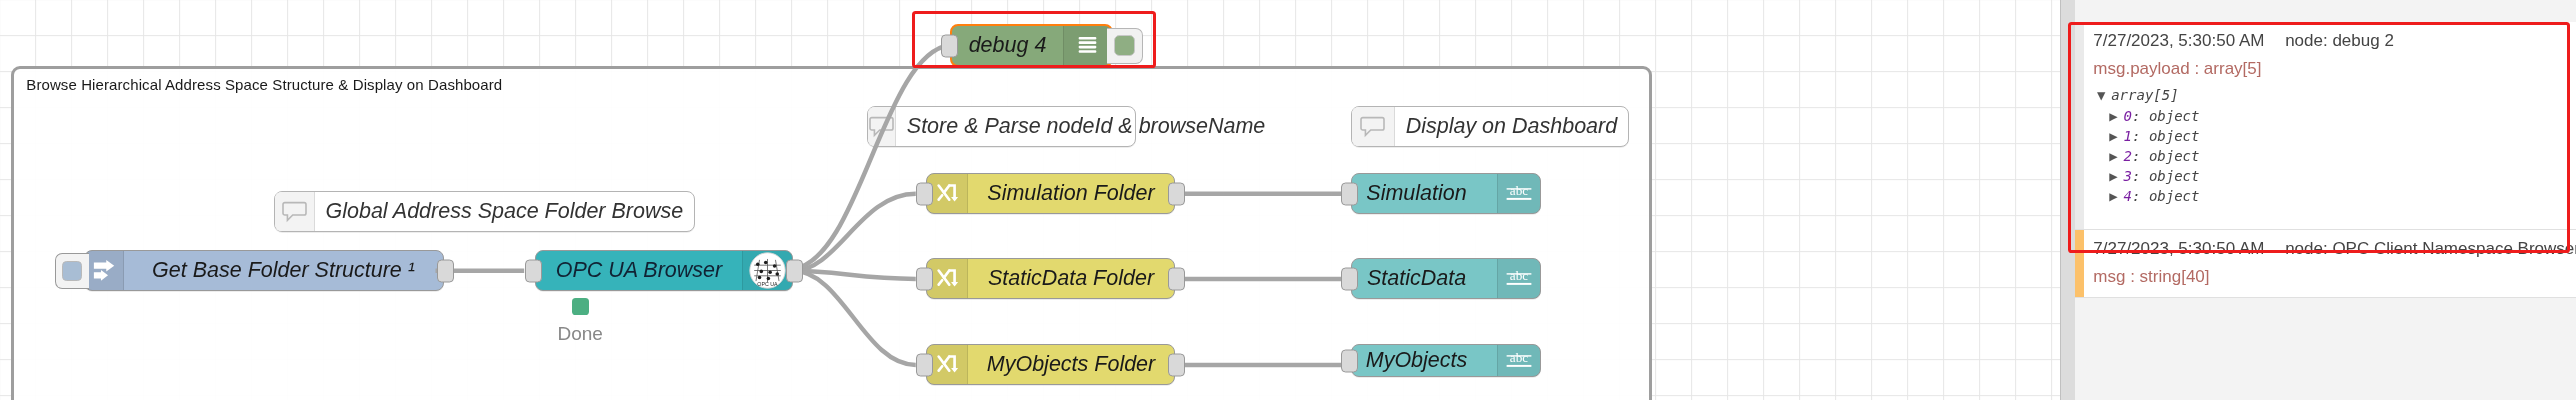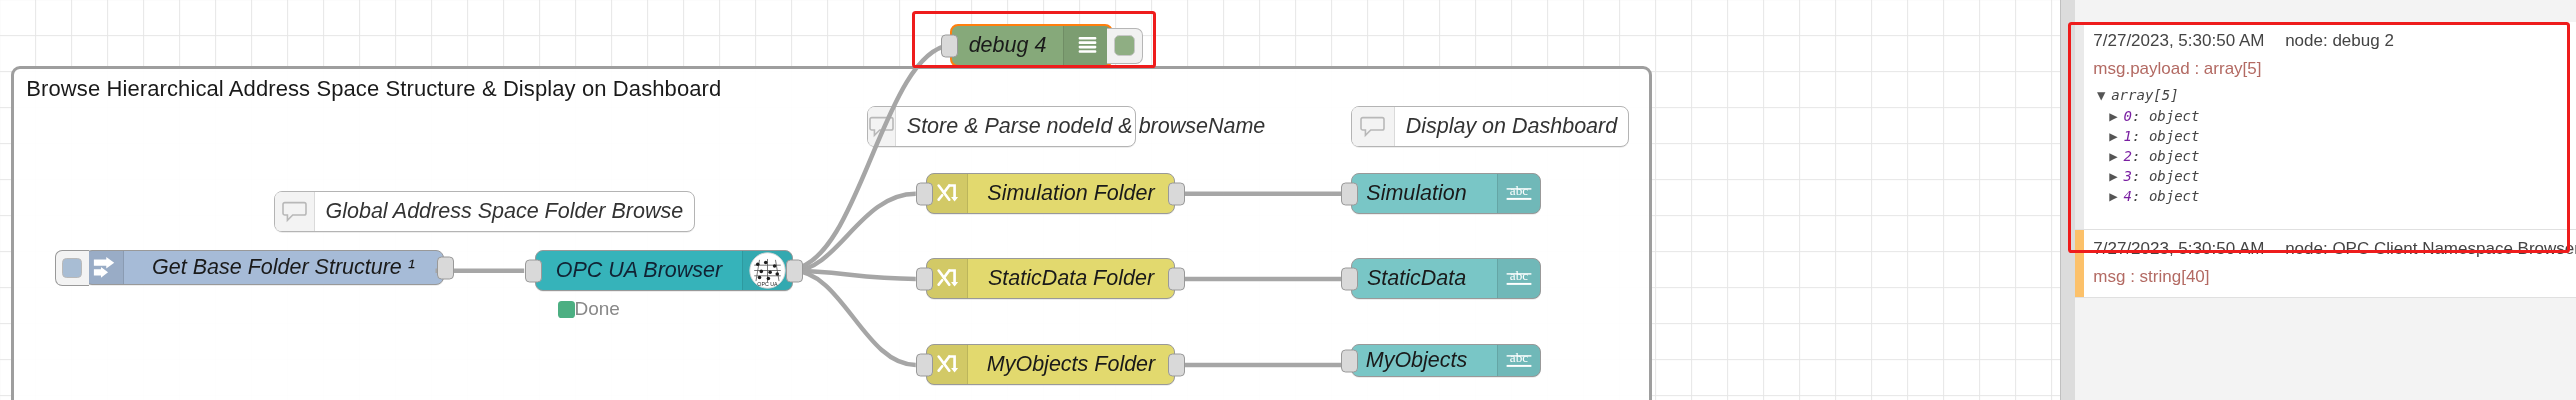--- a/index.html
+++ b/index.html
@@ -28,21 +28,21 @@
   
   .group-box {
     position: absolute;
     border: 3.6px solid #9e9e9e;
     border-radius: 9px;
     background: rgba(255,255,255,0.92);
   }
   .group-label {
     position: absolute;
     left: 12.5px; top: 7.2px;
-    font-size: 22px;
+    font-size: 15px;
     color: #1a1a1a;
     white-space: nowrap;
     letter-spacing: 0.1px;
   }
 
   
   .node {
     position: absolute;
     border: 1.8px solid #999;
     border-radius: 8px;
@@ -123,23 +123,25 @@
   
   .node.selected {
     border-color: #ff7f0e;
     border-width: 2.7px;
   }
 
   
   .node-status {
     position: absolute;
     display: flex; align-items: center;
+    gap: 8px;
     font-size: 19px;
     color: #888;
     white-space: nowrap;
+    flex-direction: column;
   }
   .node-status .dot {
     width: 17px; height: 17px;
     border-radius: 3.6px;
     background: #4caf82;
     display: inline-block;
   }
 
   
   .dbg-toggle {
@@ -305,21 +307,21 @@
 
     <div class="node n-comment" style="left:274px; top:191px; width:421px; height:41px;">
       <div class="icon-box left">
         <svg width="27" height="23" viewBox="0 0 30 26" aria-hidden="true">
           <path d="M4 3 h22 a2 2 0 0 1 2 2 v10 a2 2 0 0 1 -2 2 h-13 l-6 6 v-6 h-3 a2 2 0 0 1 -2 -2 v-10 a2 2 0 0 1 2 -2 z" fill="none" stroke="#b8b8b8" stroke-width="1.8"></path>
         </svg>
       </div>
       <div class="label">Global Address Space Folder Browse</div>
     </div>
 
-    <div class="node n-inject" style="left:84px; top:250px; width:360px; height:35px;">
+    <div class="node n-inject" style="left:84px; top:250px; width:360px; height:41px;">
       <div class="inject-nub">
         <span class="sq"></span>
       </div>
       <div class="icon-box left" style="background:rgba(0,0,0,0.08); width:39px;">
         <svg width="25" height="23" viewBox="0 0 28 26" aria-hidden="true">
           <g fill="#ffffff">
             <path d="M2 4 h14 v-3 l9 6.5 -9 6.5 v-3 h-14 z"></path>
             <path d="M2 15 h8 v-2.5 l8 6 -8 6 v-2.5 h-8 z"></path>
           </g>
         </svg>

